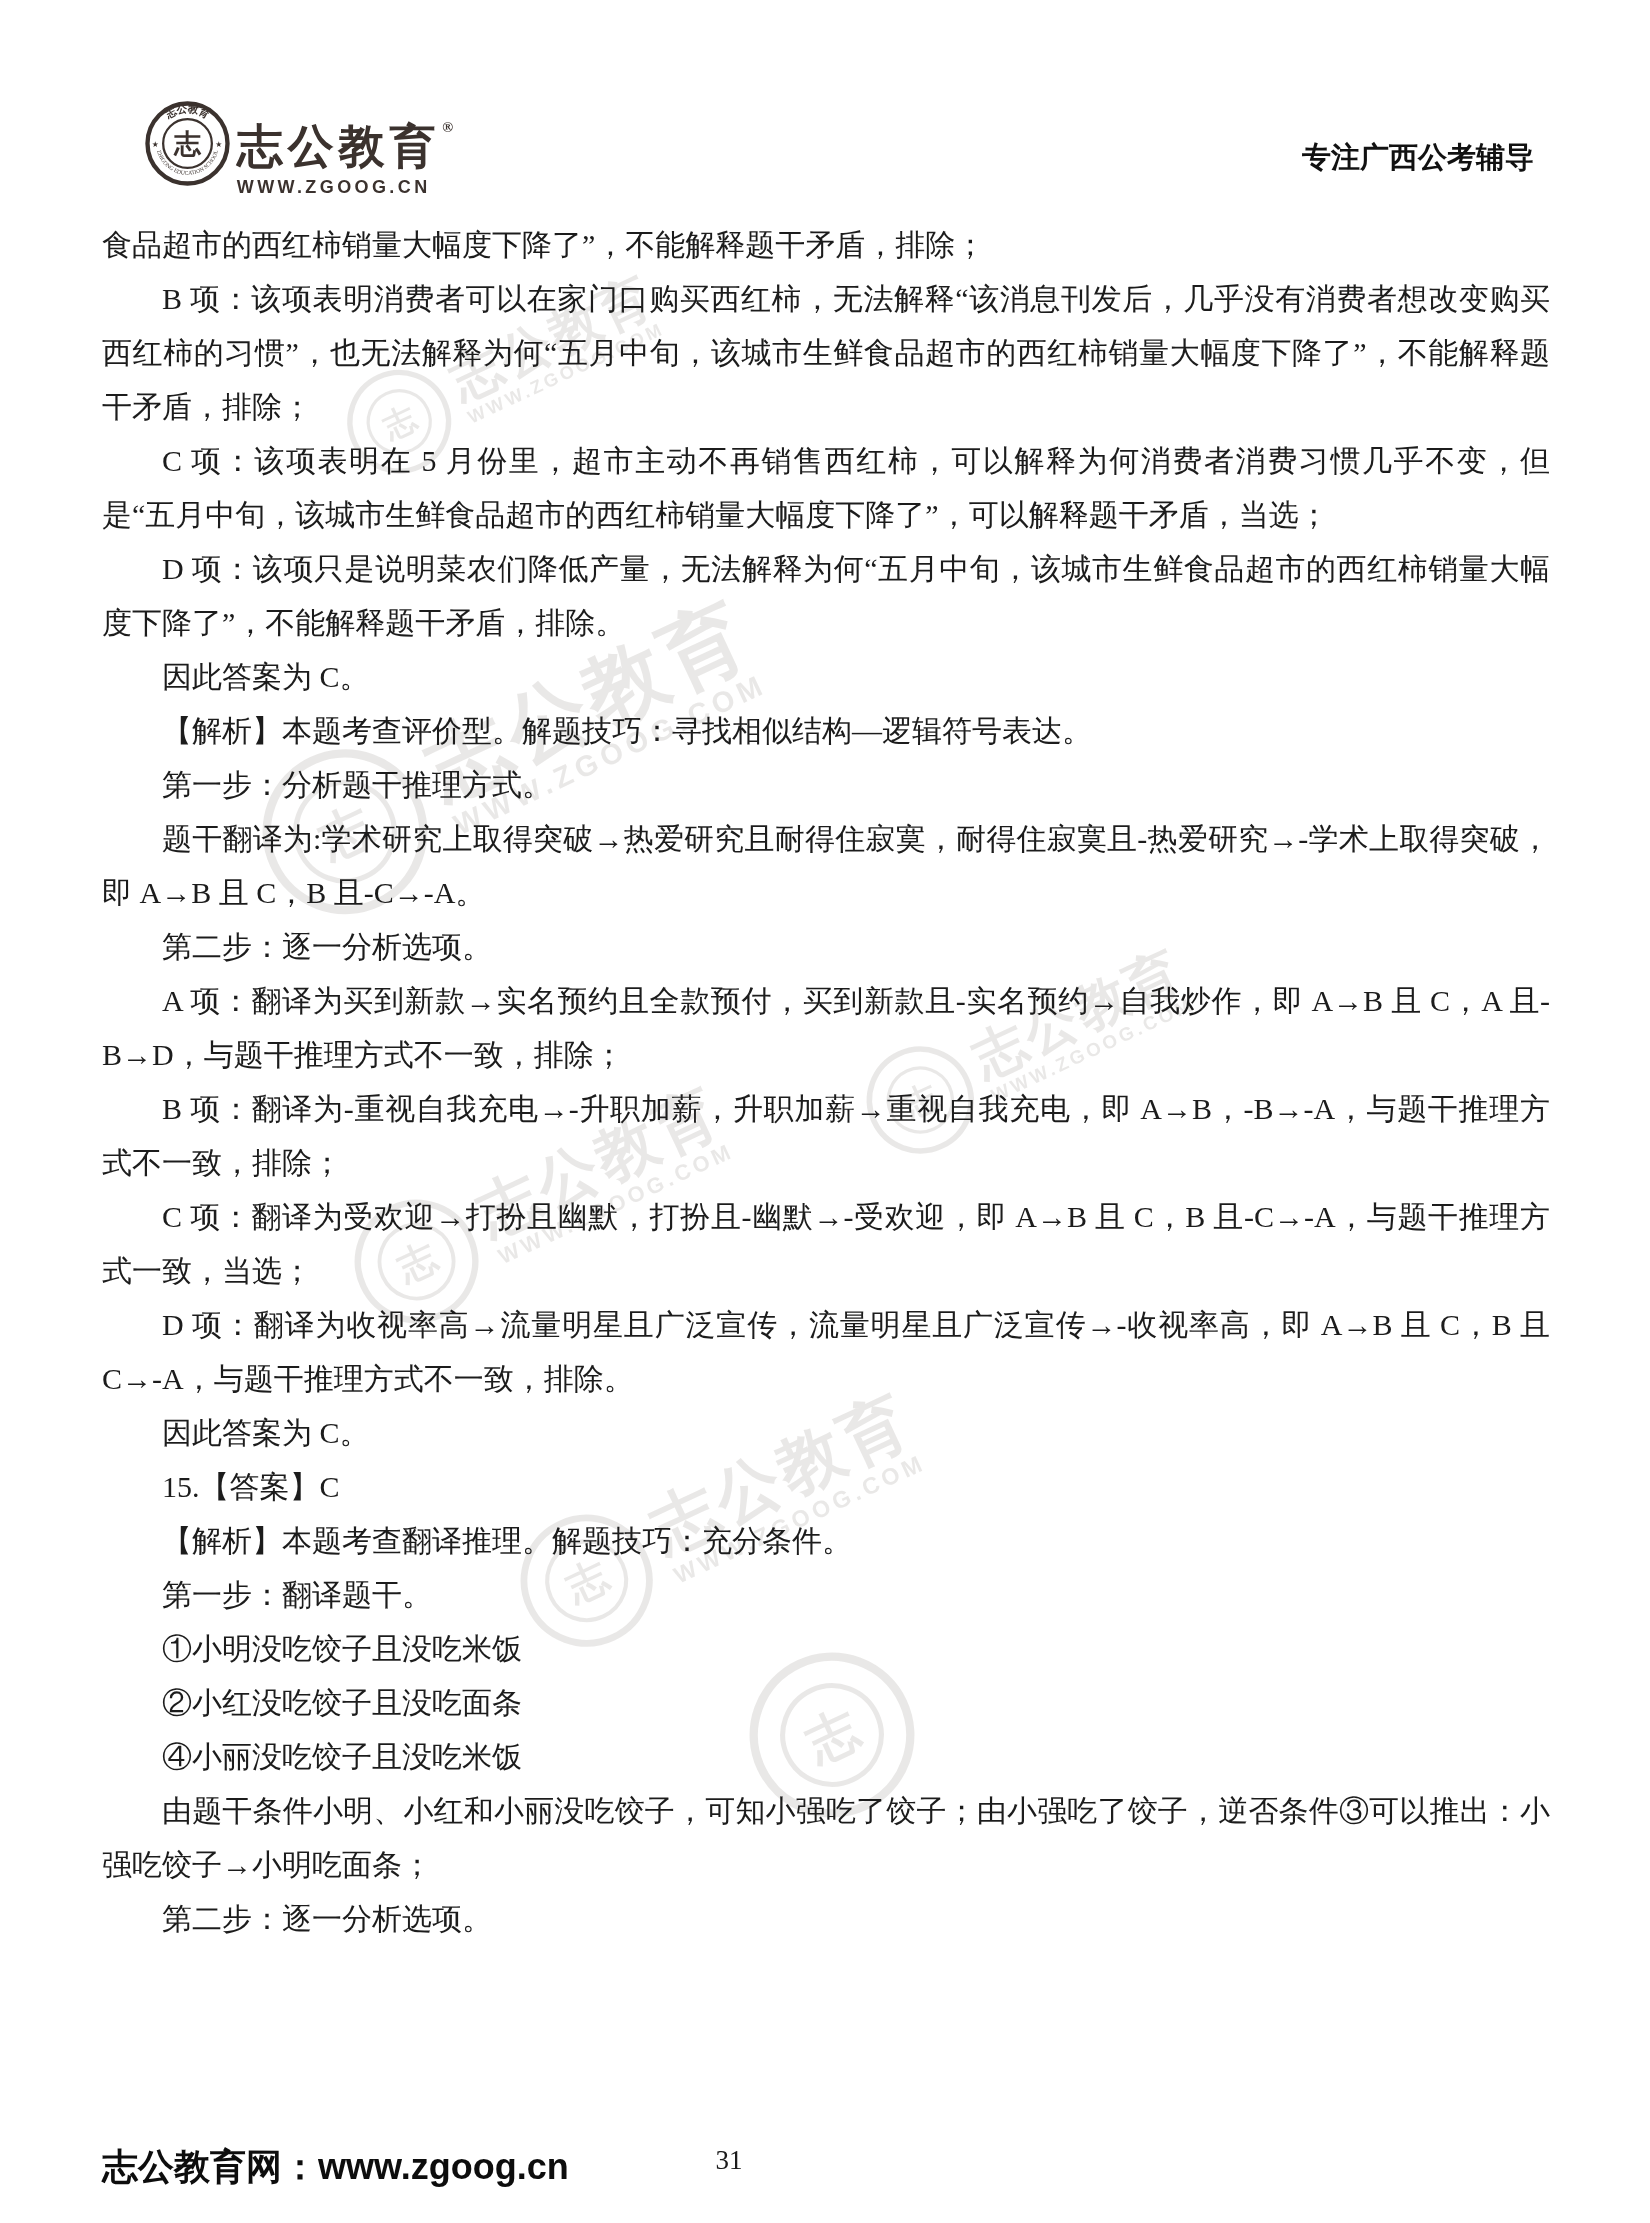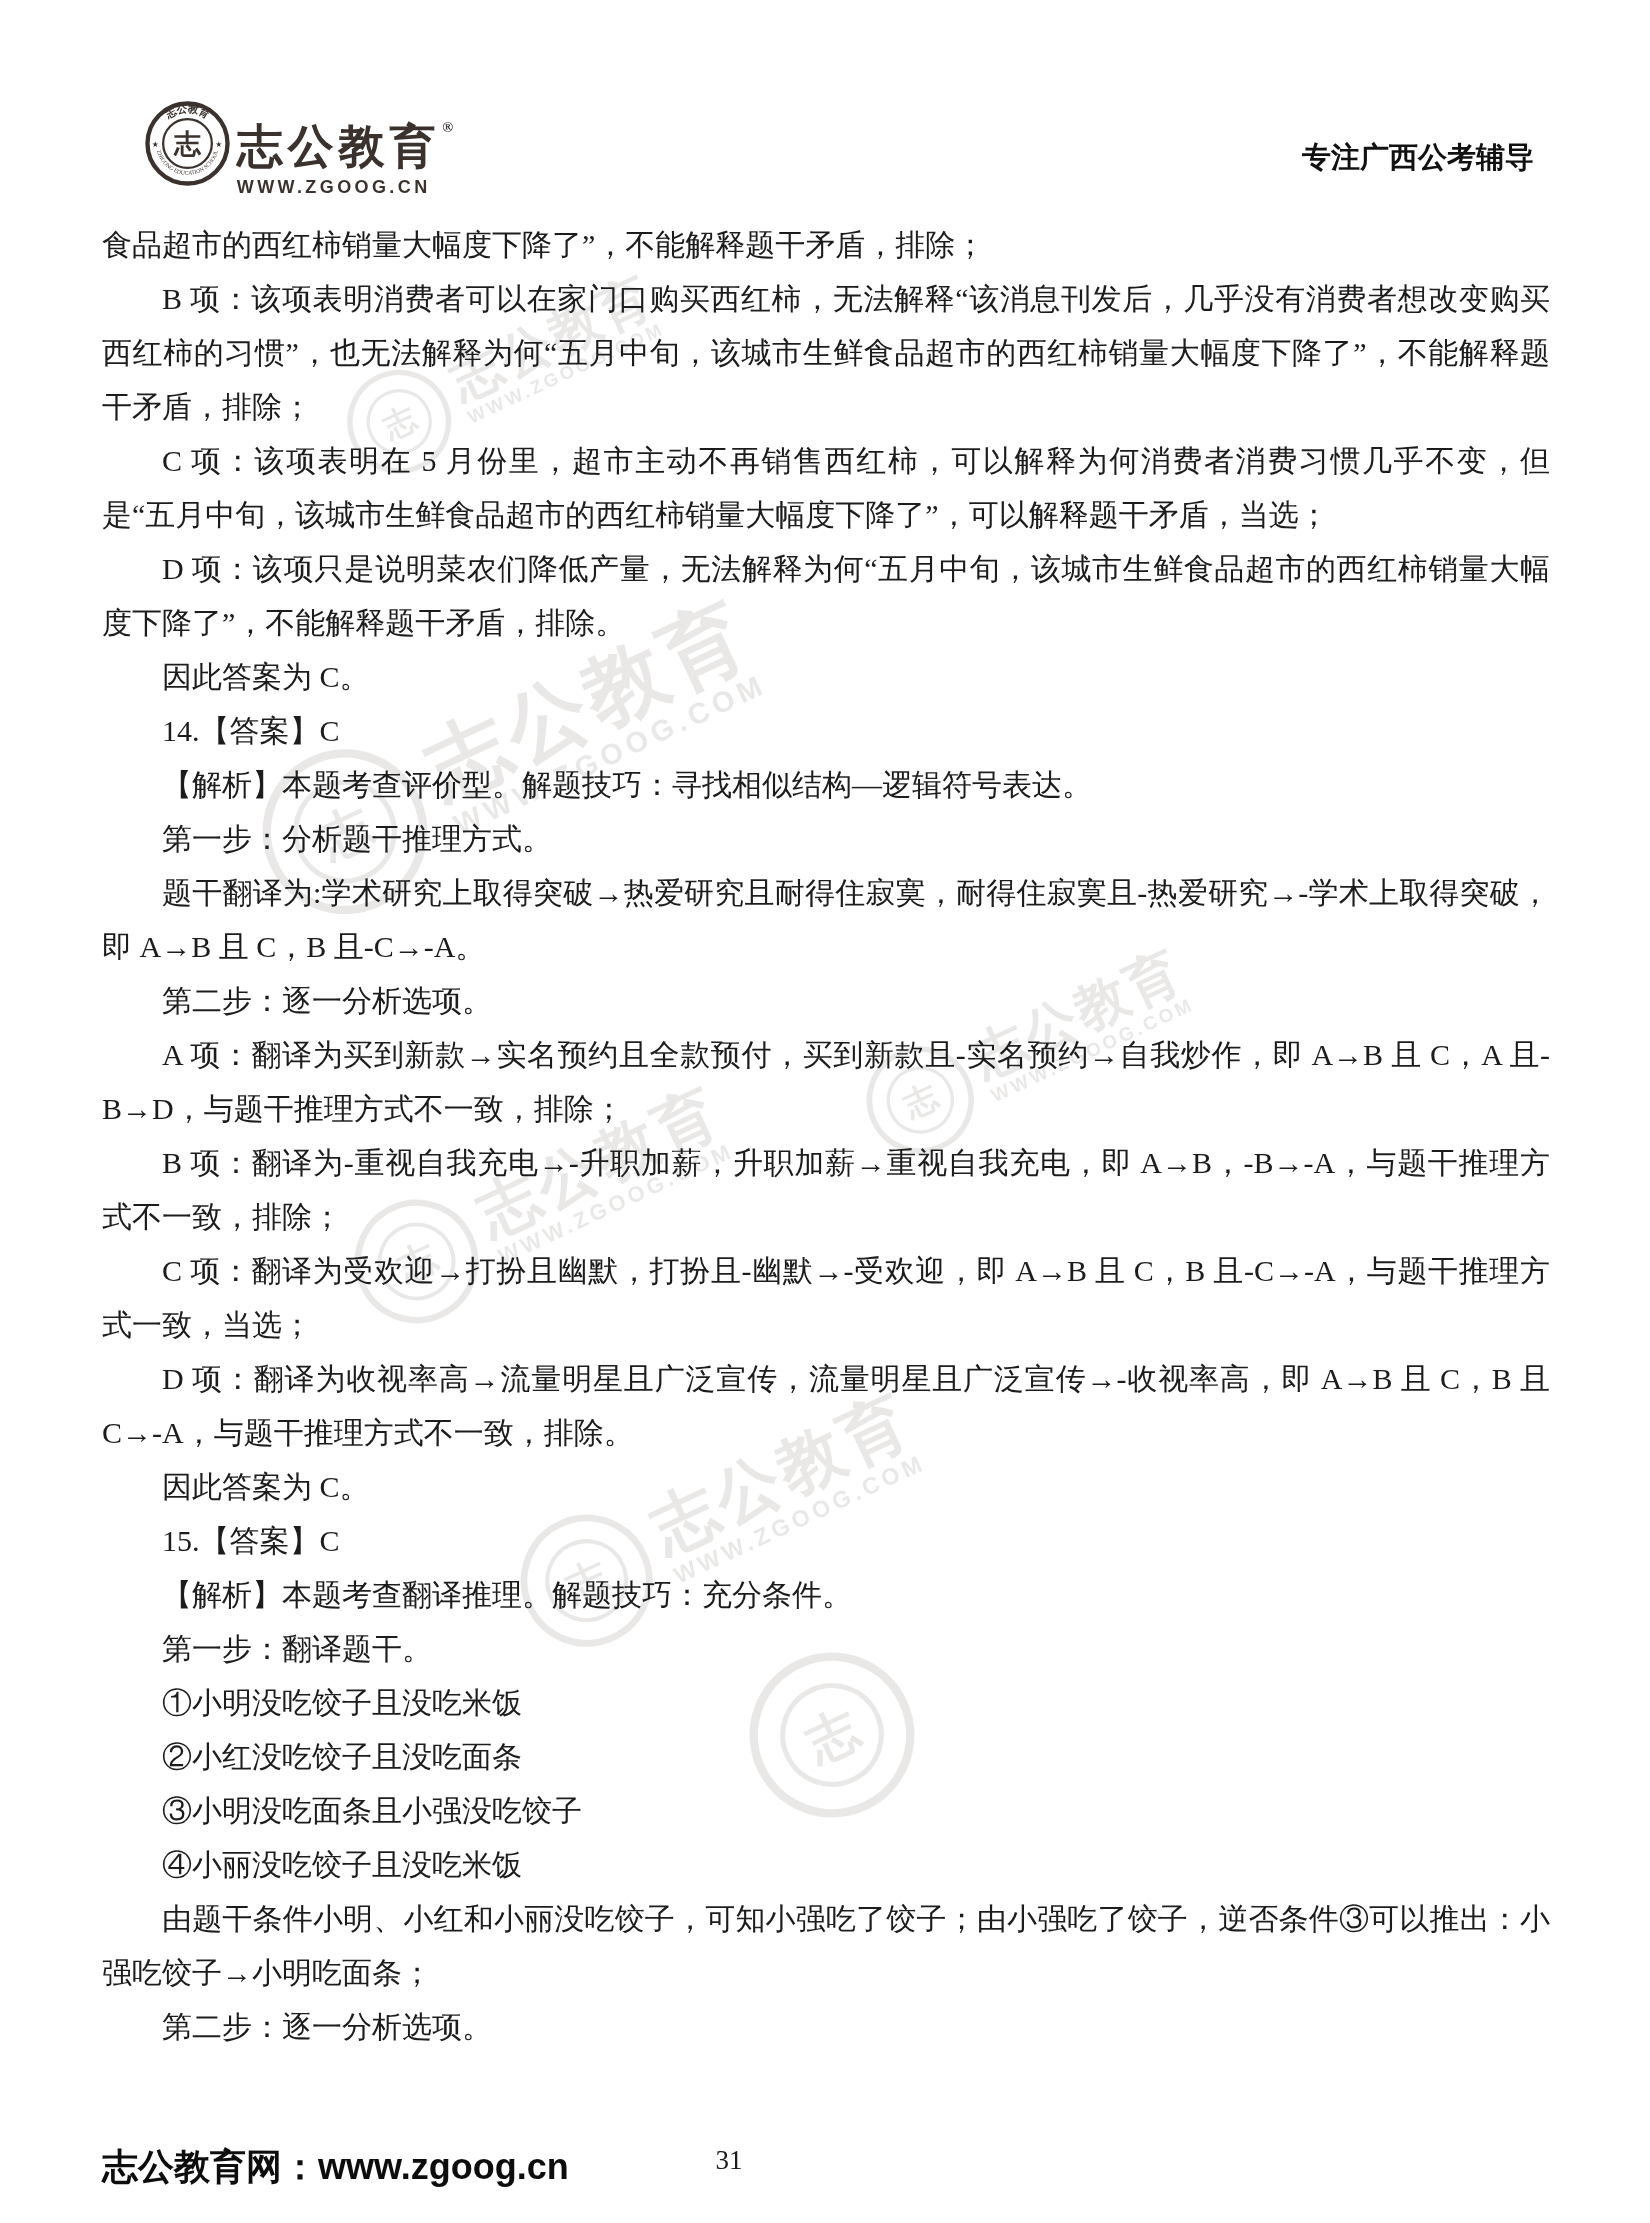--- a/index.html
+++ b/index.html
@@ -143,36 +143,34 @@
     </div>
     <div class="tagline">专注广西公考辅导</div>
   </header>
 
   <main class="body-text">
       <p class="para">食品超市的西红柿销量大幅度下降了”，不能解释题干矛盾，排除；</p>
       <p class="para ind">B 项：该项表明消费者可以在家门口购买西红柿，无法解释“该消息刊发后，几乎没有消费者想改变购买西红柿的习惯”，也无法解释为何“五月中旬，该城市生鲜食品超市的西红柿销量大幅度下降了”，不能解释题干矛盾，排除；</p>
       <p class="para ind">C 项：该项表明在 5 月份里，超市主动不再销售西红柿，可以解释为何消费者消费习惯几乎不变，但是“五月中旬，该城市生鲜食品超市的西红柿销量大幅度下降了”，可以解释题干矛盾，当选；</p>
       <p class="para ind">D 项：该项只是说明菜农们降低产量，无法解释为何“五月中旬，该城市生鲜食品超市的西红柿销量大幅度下降了”，不能解释题干矛盾，排除。</p>
       <p class="para ind">因此答案为 C。</p>
-      <p class="para ind">14.【答案】C</p>
       <p class="para ind">【解析】本题考查评价型。解题技巧：寻找相似结构—逻辑符号表达。</p>
       <p class="para ind">第一步：分析题干推理方式。</p>
       <p class="para ind">题干翻译为:学术研究上取得突破→热爱研究且耐得住寂寞，耐得住寂寞且-热爱研究→-学术上取得突破，即 A→B 且 C，B 且-C→-A。</p>
       <p class="para ind">第二步：逐一分析选项。</p>
       <p class="para ind">A 项：翻译为买到新款→实名预约且全款预付，买到新款且-实名预约→自我炒作，即 A→B 且 C，A 且-B→D，与题干推理方式不一致，排除；</p>
       <p class="para ind">B 项：翻译为-重视自我充电→-升职加薪，升职加薪→重视自我充电，即 A→B，-B→-A，与题干推理方式不一致，排除；</p>
       <p class="para ind">C 项：翻译为受欢迎→打扮且幽默，打扮且-幽默→-受欢迎，即 A→B 且 C，B 且-C→-A，与题干推理方式一致，当选；</p>
       <p class="para ind">D 项：翻译为收视率高→流量明星且广泛宣传，流量明星且广泛宣传→-收视率高，即 A→B 且 C，B 且 C→-A，与题干推理方式不一致，排除。</p>
       <p class="para ind">因此答案为 C。</p>
       <p class="para ind">15.【答案】C</p>
       <p class="para ind">【解析】本题考查翻译推理。解题技巧：充分条件。</p>
       <p class="para ind">第一步：翻译题干。</p>
       <p class="para ind">①小明没吃饺子且没吃米饭</p>
       <p class="para ind">②小红没吃饺子且没吃面条</p>
-      <p class="para ind">③小明没吃面条且小强没吃饺子</p>
       <p class="para ind">④小丽没吃饺子且没吃米饭</p>
       <p class="para ind">由题干条件小明、小红和小丽没吃饺子，可知小强吃了饺子；由小强吃了饺子，逆否条件③可以推出：小强吃饺子→小明吃面条；</p>
       <p class="para ind">第二步：逐一分析选项。</p>
     </main>
 
   <div class="footer-site">志公教育网：www.zgoog.cn</div>
   <div class="page-num">31</div>
 
 </div>
 

